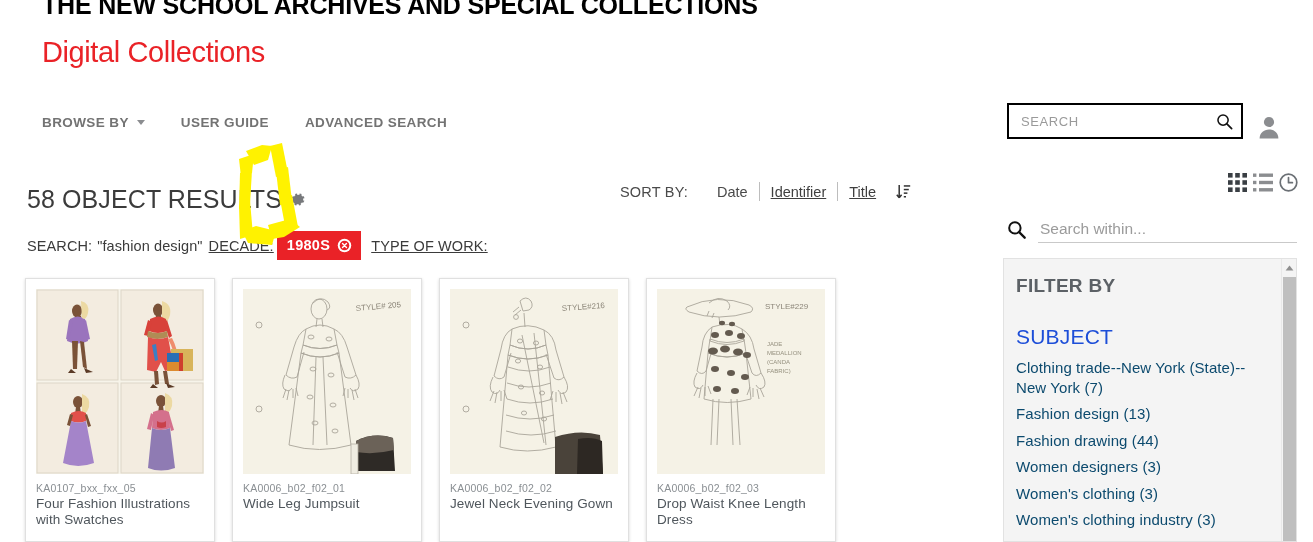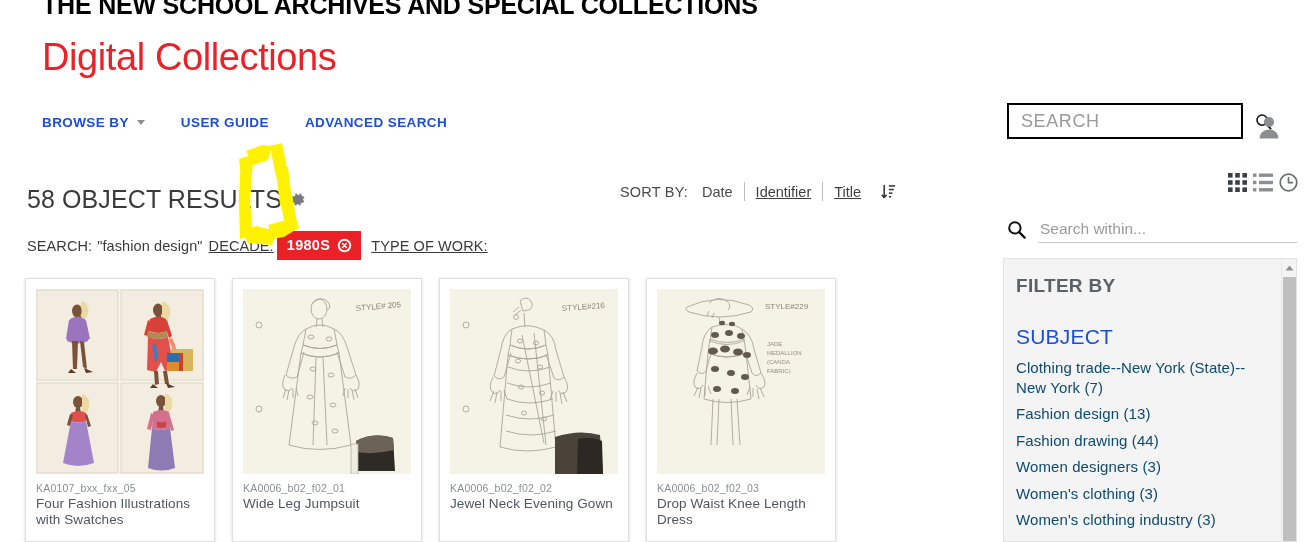--- a/index.html
+++ b/index.html
@@ -14,47 +14,47 @@
   #page { position: relative; width: 1313px; height: 542px; background:#fff; }
 
   
   .site-title {
     position:absolute; left:42px; top:-9px;
     font-size:25px; font-weight:bold; letter-spacing:-0.2px;
     color:#000; white-space:nowrap;
   }
   .brand {
     position:absolute; left:42px; top:36px;
-    font-size:38px; color:#ea2227; font-weight:400;
+    font-size:29px; color:#ea2227; font-weight:400;
     letter-spacing:-0.4px; white-space:nowrap;
   }
   .nav {
     position:absolute; left:42px; top:115px;
     display:flex; align-items:center; gap:0px;
   }
   .nav-item {
-    font-size:13.5px; font-weight:bold; color:#1d4ed8;
+    font-size:13.5px; font-weight:bold; color:#737373;
     letter-spacing:0.4px; margin-right:36px; white-space:nowrap;
     cursor:pointer; display:flex; align-items:center; gap:6px;
   }
   .caret {
     width:0;height:0;border-left:4.5px solid transparent;
     border-right:4.5px solid transparent;border-top:5px solid #8b8d90;
     display:inline-block; margin-left:2px;
   }
 
   
   .topsearch {
     position:absolute; left:1007px; top:103px;
     width:236px; height:36px;
     border:2px solid #000; background:#fff;
     display:flex; align-items:center; padding:0 8px 0 10px;
   }
   .topsearch input {
-    border:none; outline:none; flex:1; font-size:18px;
+    border:none; outline:none; flex:1; font-size:13px;
     color:#a16207; font-family:"Liberation Sans", sans-serif;
     letter-spacing:0.6px; background:transparent;
   }
   .topsearch input::placeholder { color:#9a9a9a; }
   .mag {
     width:17px;height:17px;flex:0 0 auto;
   }
   .avatar-icon { position:absolute; left:1258px; top:115px; }
 
   
@@ -123,21 +123,21 @@
     font-size:25px; color:#3b3b3b; letter-spacing:0.1px;
     display:flex; align-items:center; gap:7px; white-space:nowrap;
   }
   .gear { display:block; }
 
   .sortbar {
     position:absolute; left:620px; top:182px;
     display:flex; align-items:center; font-size:14.5px; color:#4a4a4a;
     gap:0px; white-space:nowrap;
   }
-  .sortbar .lbl { letter-spacing:0.2px; margin-right:3px; }
+  .sortbar .lbl { letter-spacing:0.2px; margin-right:18px; }
   .sortbar .opt { padding:0 11px; cursor:pointer; }
   .sortbar .opt.link { text-decoration:underline; color:#3f3f3f; }
   .sortbar .sep { width:1px; height:19px; background:#bdbdbd; }
   .sorticon { margin-left:9px; cursor:pointer; display:block; }
 
   
   .criteria {
     position:absolute; left:27px; top:231px;
     display:flex; align-items:center; font-size:14.5px;
     color:#3b3b3b; white-space:nowrap;

